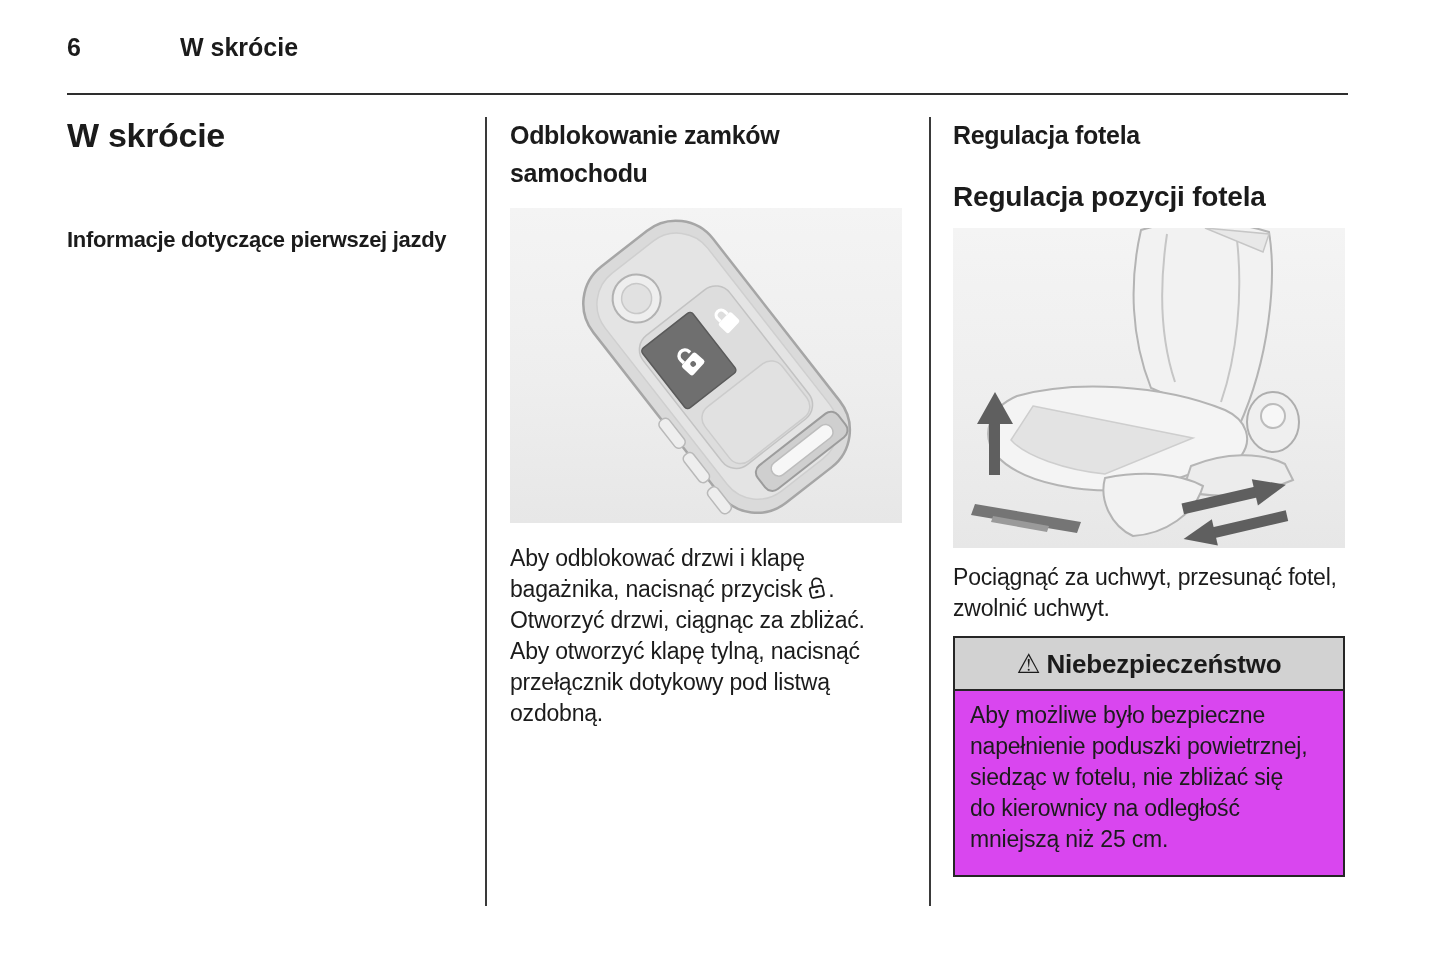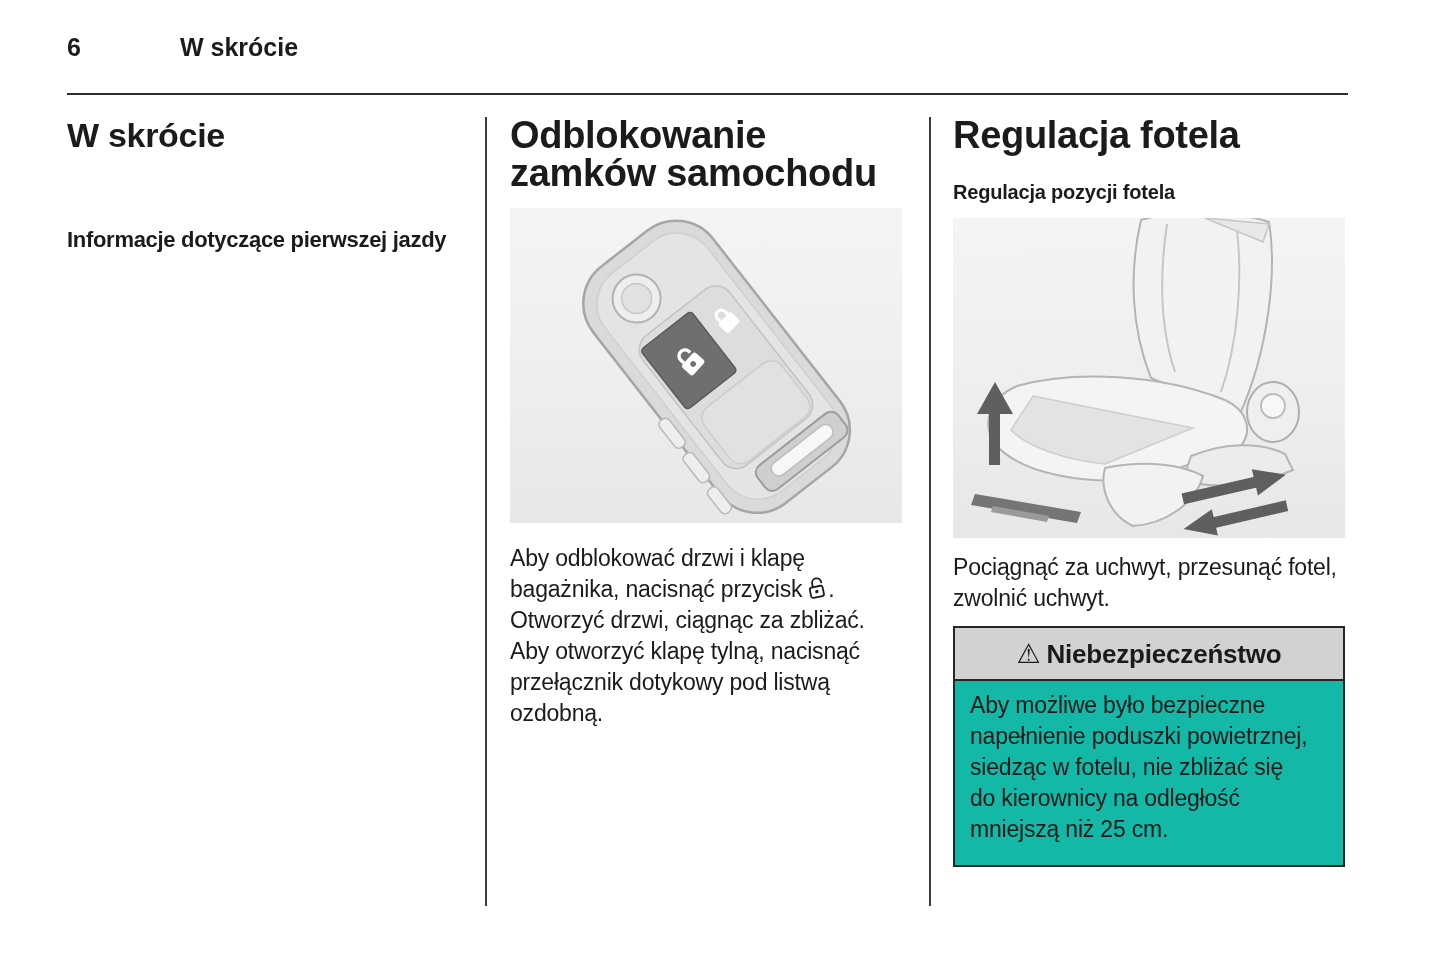--- a/index.html
+++ b/index.html
@@ -27,39 +27,39 @@
   }
   #divider-1 { left:485px; }
   #divider-2 { left:929px; }
 
   .col { position:absolute; top:116px; width:392px; }
   #col-left   { left:67px;  }
   #col-middle { left:510px; }
   #col-right  { left:953px; }
 
   .chapter-title { font-size:34px; font-weight:bold; line-height:1.15; letter-spacing:-0.3px; }
-  .section-title { font-size:38px; font-weight:bold; line-height:38px; letter-spacing:-0.3px; }
-  .sub-title     { font-size:20px; font-weight:bold; line-height:1.2; margin-top:26px; letter-spacing:-0.2px; }
+  .section-title { font-size:25px; font-weight:bold; line-height:38px; letter-spacing:-0.3px; }
+  .sub-title     { font-size:28px; font-weight:bold; line-height:1.2; margin-top:26px; letter-spacing:-0.2px; }
   #col-left .section-title { margin-top:66px; font-size:22px; }
 
   .figure {
     width:392px; position:relative; overflow:hidden;
     background:linear-gradient(180deg,#f4f4f4 0%,#eeeeee 55%,#e7e7e7 100%);
   }
   #figure-key  { height:315px; margin:16px 0 20px 0; }
   #figure-seat { height:320px; margin:14px 0 14px 0; }
   .figure svg { display:block; width:100%; height:100%; }
 
   p.body { font-size:23px; line-height:31px; margin:0 0 12px 0; letter-spacing:-0.2px; }
 
   .inline-lock {
     display:inline-block; vertical-align:-3px; margin-left:5px;
   }
 
-  .warning-box { border:2px solid #262626; margin-top:6px; background:#14b8a6; }
+  .warning-box { border:2px solid #262626; margin-top:6px; background:#d946ef; }
   .warning-head {
     background:#d2d2d2; border-bottom:2px solid #262626;
     text-align:center; font-weight:bold; font-size:26px;
     padding:10px 0 9px 0; letter-spacing:-0.2px;
   }
   .warning-glyph { font-weight:normal; margin-right:6px; font-size:27px; }
   .warning-body { padding:9px 30px 20px 15px; font-size:23px; line-height:31px; letter-spacing:-0.2px; }
 </style>
 </head>
 <body>

